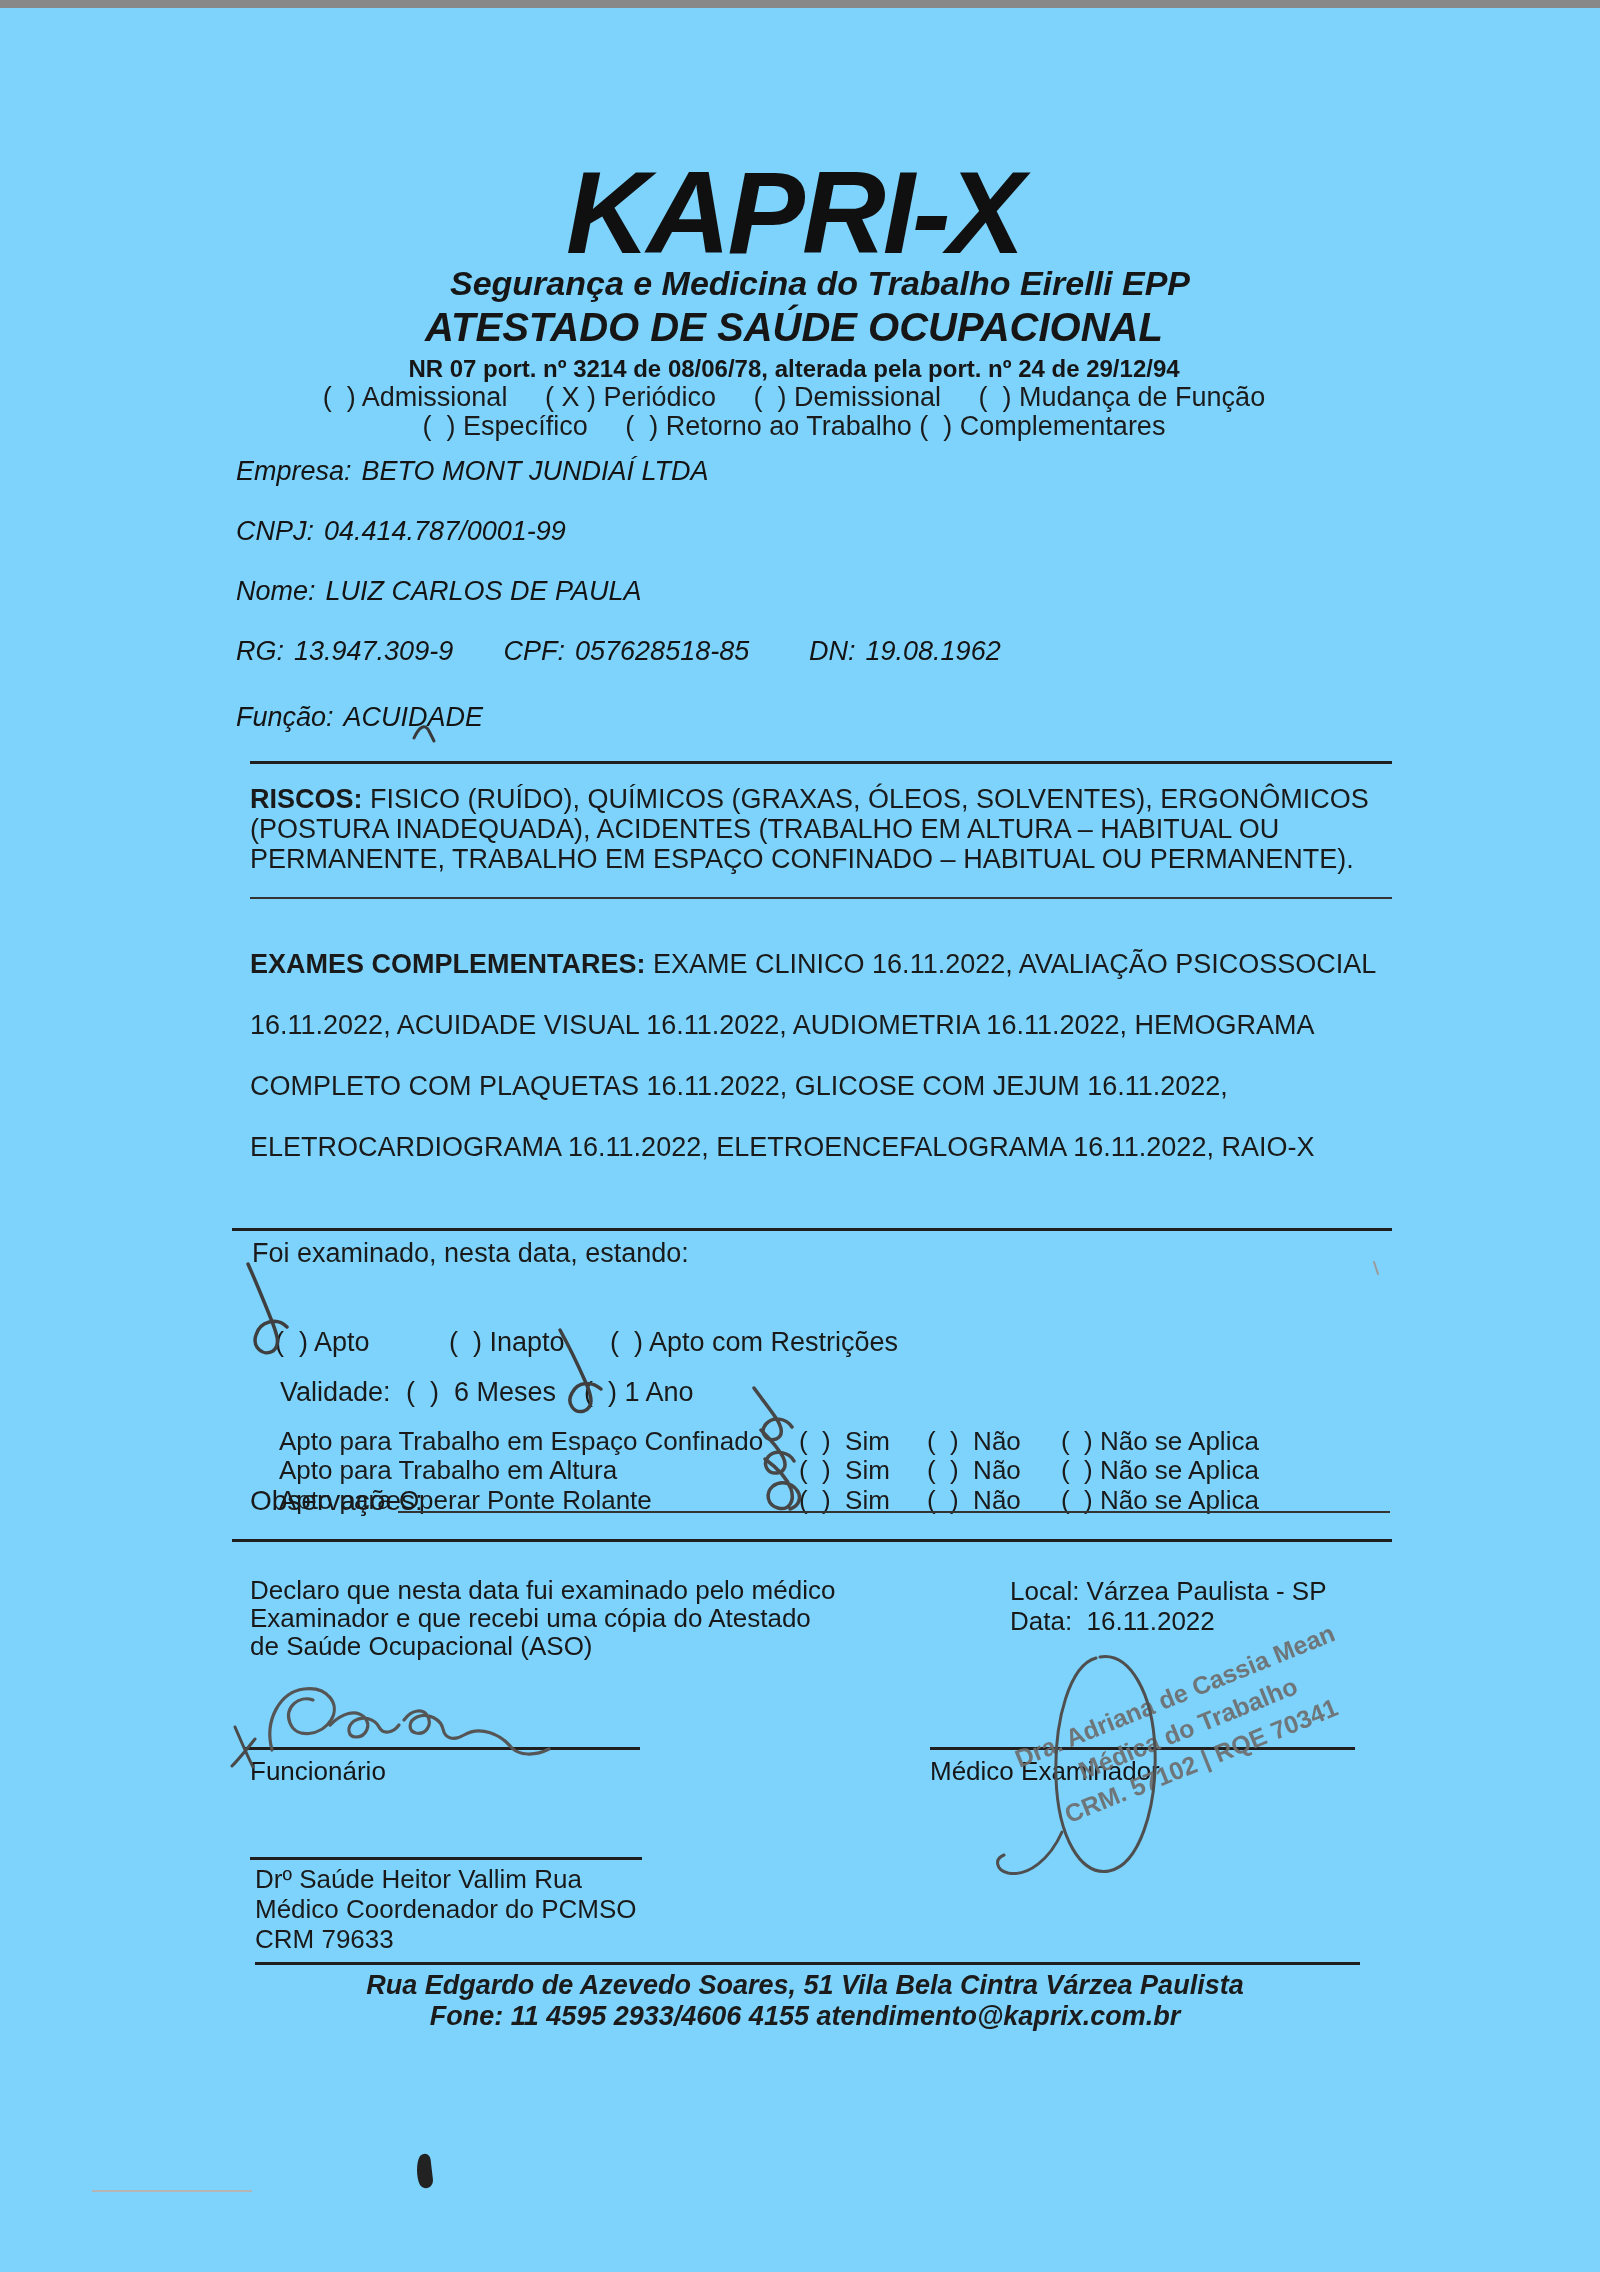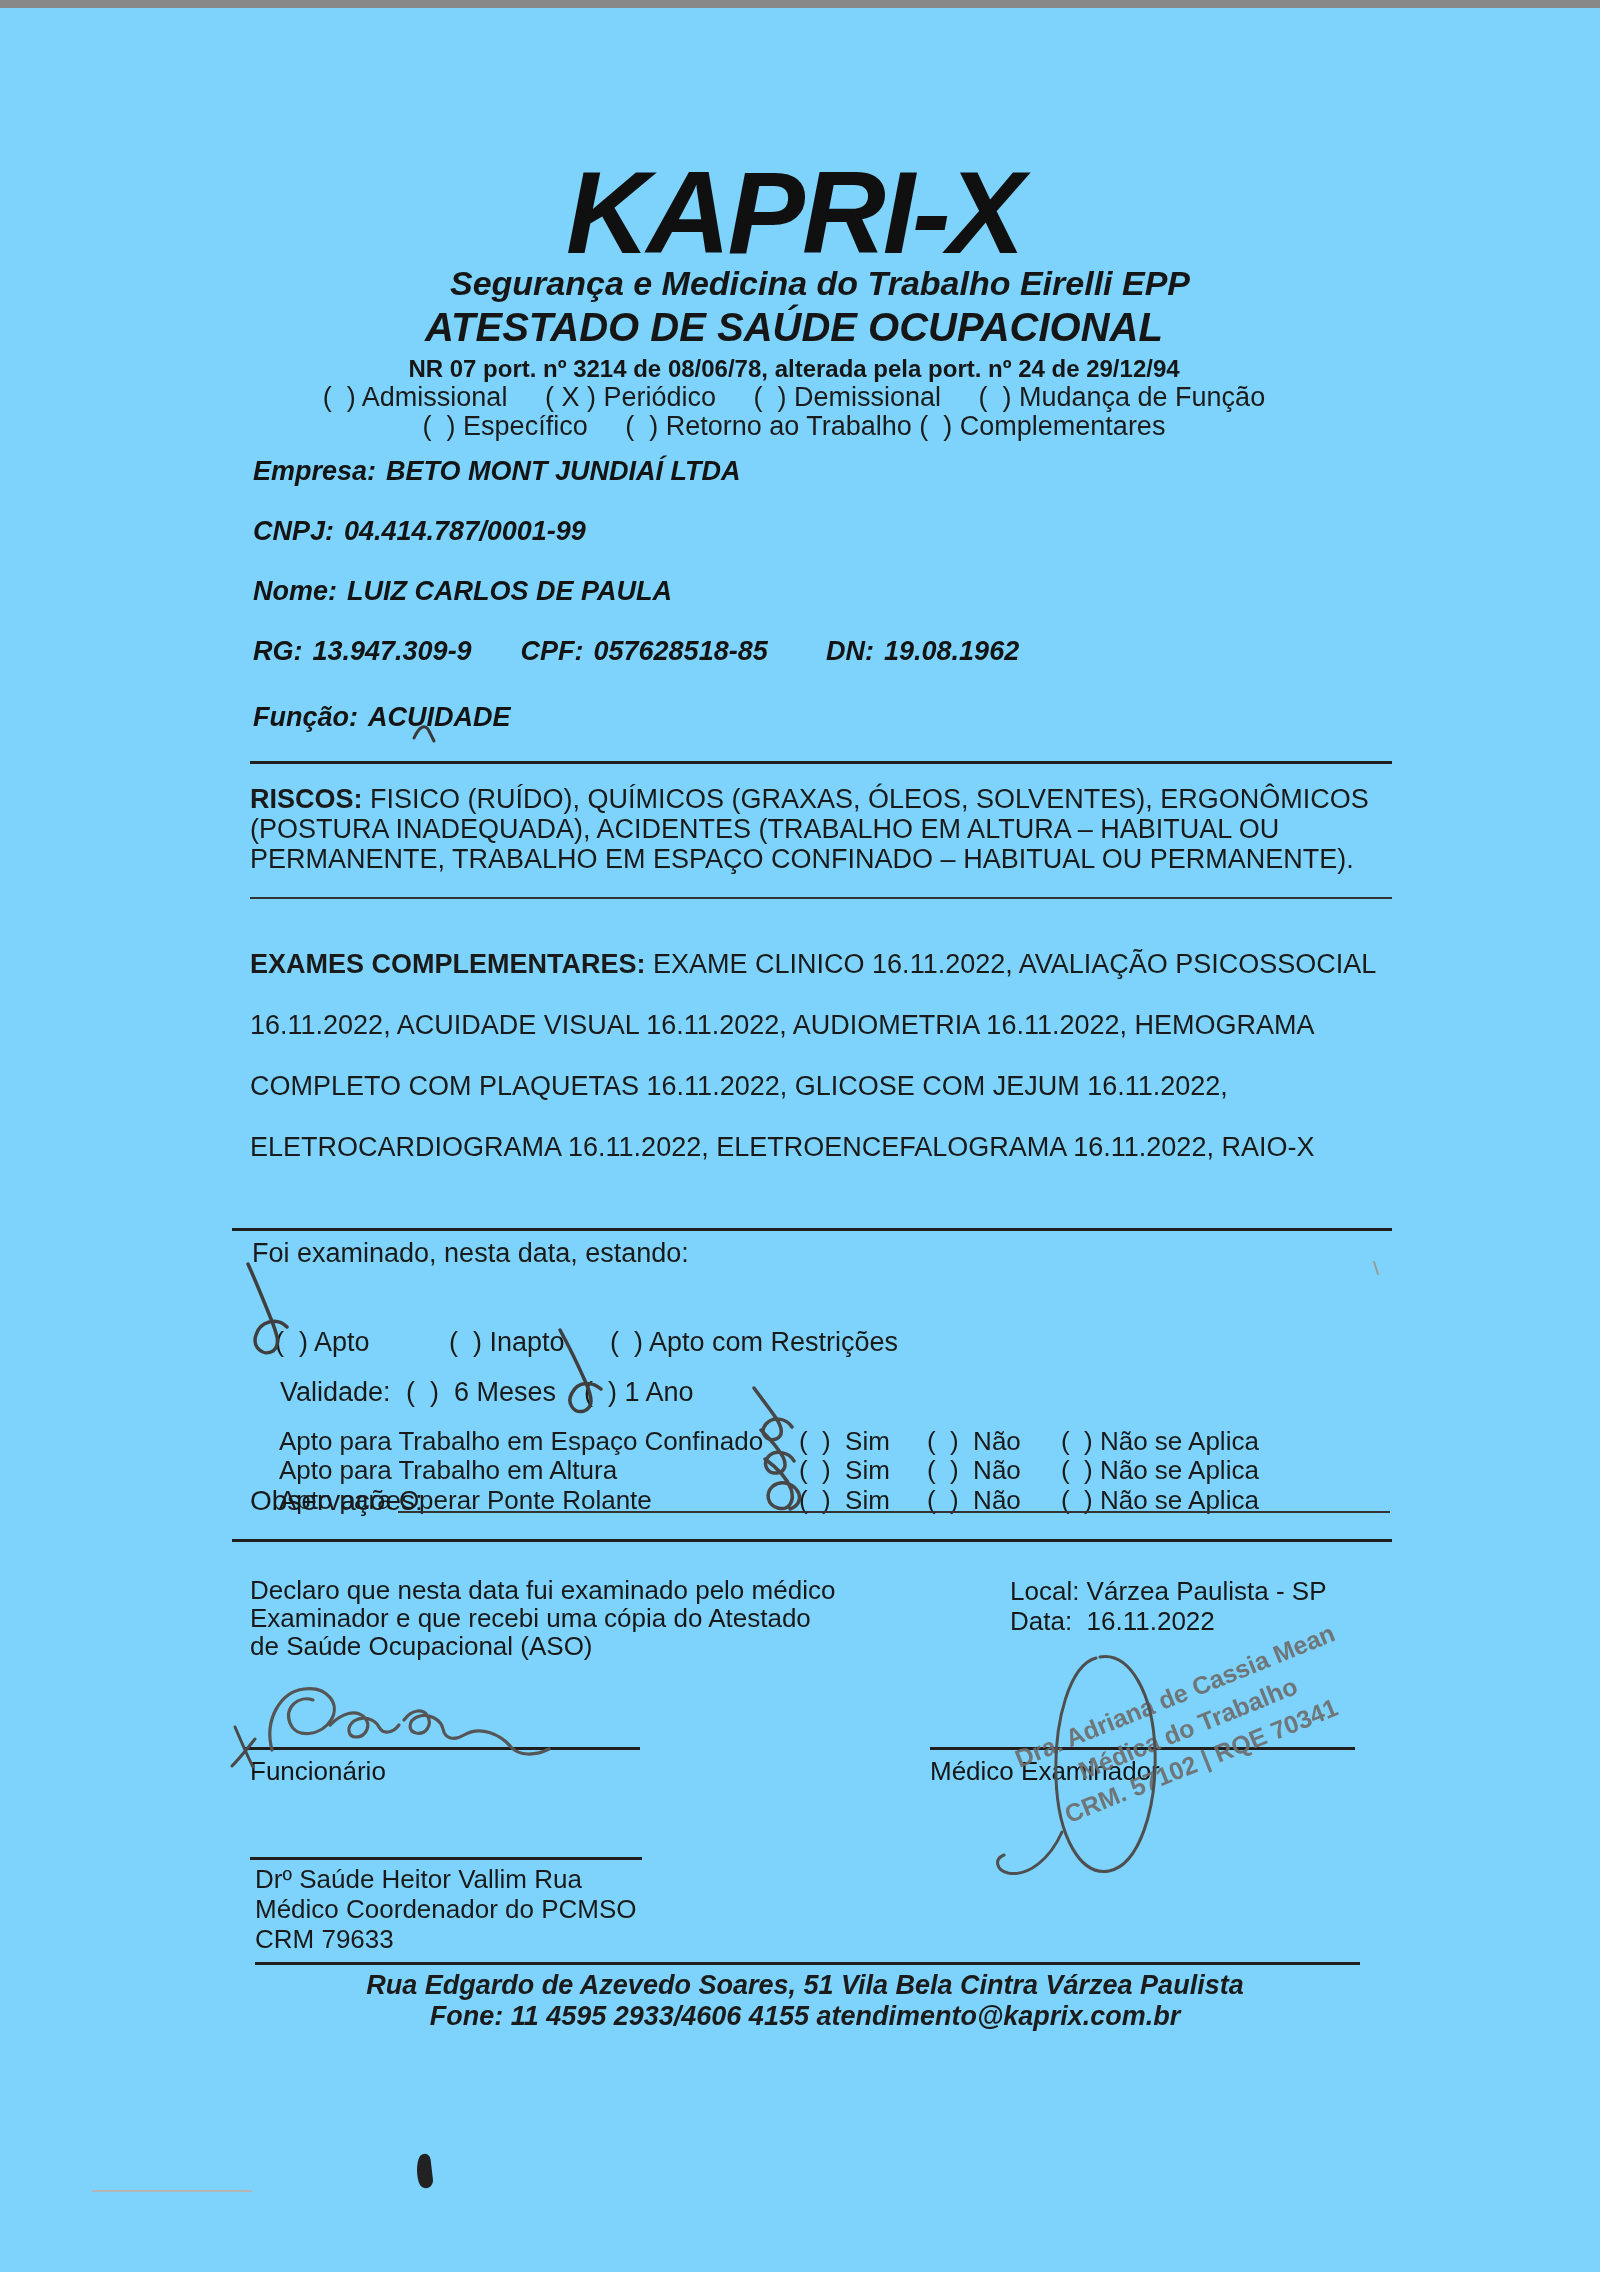--- a/index.html
+++ b/index.html
@@ -12,21 +12,21 @@
   .abs{position:absolute;}
   .pre{white-space:pre;}
   .b{font-weight:bold;}
   .ctr{left:0;width:1588px;text-align:center;}
   .logo{top:138px;font-size:116px;font-weight:bold;font-style:italic;letter-spacing:-3px;color:#101010;}
   .sub{top:256px;font-size:34px;font-weight:bold;font-style:italic;padding-left:26px;}
   .title{top:297px;font-size:40px;font-weight:bold;font-style:italic;letter-spacing:0px;}
   .norm{top:347px;font-size:24px;font-weight:bold;}
   .trow{top:374px;font-size:27px;color:#1b1b1b;}
   .trow2{top:403px;}
-  .frow{position:absolute;left:253px;font-size:27px;font-weight:bold;font-style:italic;color:#141414;}
+  .frow{position:absolute;left:236px;font-size:27px;font-weight:normal;font-style:italic;color:#141414;}
   .frow .lbl{margin-right:10px;}
   .pair{display:inline-block;}
   .hr{position:absolute;background:#1f1f1f;height:3px;}
   .hr2{position:absolute;background:#333;height:2px;}
   .body27{font-size:27px;color:#1a1a1a;}
   .riscos{top:776px;left:250px;width:1140px;line-height:30px;}
   .exames{top:926px;left:250px;width:1145px;line-height:61px;}
   .foi{top:1230px;left:252px;}
   .optrow{position:absolute;left:245px;font-size:27px;color:#1a1a1a;}
   .optrow span{display:inline-block;}

